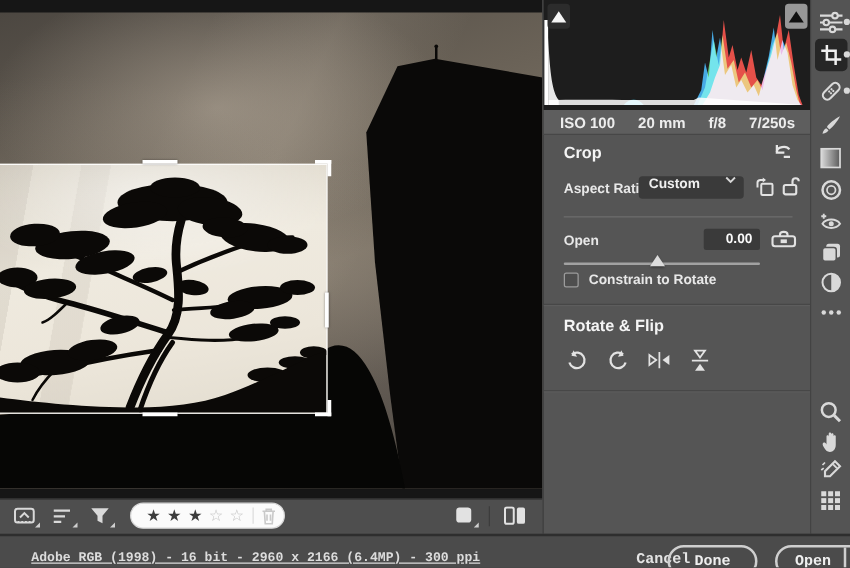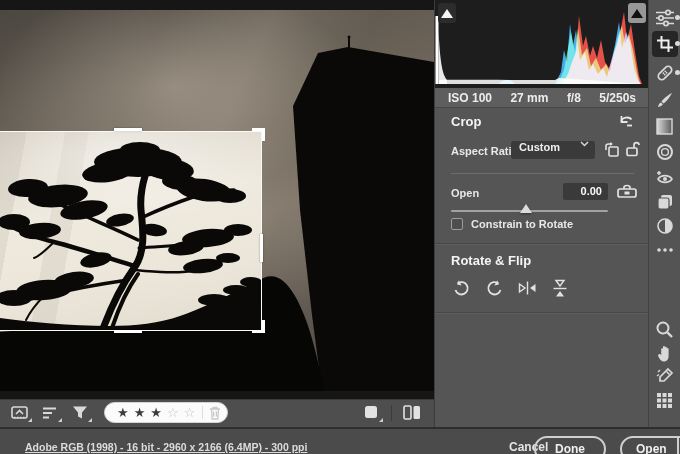--- a/index.html
+++ b/index.html
@@ -106,21 +106,21 @@
     justify-content:center; cursor:pointer; }
   
   #toolstrip { position:absolute; left:648px; top:0; width:32px; height:427px;
     background:#545454; border-left:1px solid #434343; }
   .tool { position:absolute; left:50%; transform:translateX(-50%); width:26px; height:26px;
     display:flex; align-items:center; justify-content:center; cursor:pointer; border-radius:4px; }
   .tool.active { background:#262626; }
   .edge-dot { position:absolute; right:-2px; width:5px; height:5px; border-radius:50%; background:#d9d9d9; }
   
   #footer { position:absolute; left:0; top:427px; width:680px; height:27px;
-    background:#4b4b4b; border-top:2px solid #2e2e2e; }
+    background:#4b4b4b; border-top:2px solid #2e2e2e;font-family:Liberation Mono, monospace; }
   #status-text { position:absolute; left:25px; top:12px; color:#dcdcdc; font-size:10.5px;
     font-weight:700; text-decoration:underline; white-space:nowrap; cursor:pointer; }
   #cancel-btn { position:absolute; left:477px; top:11px; color:#e4e4e4; font-size:12px;
     font-weight:700; cursor:pointer;margin-left:32px; }
   .pill-btn { position:absolute; top:7px; height:26px; border:2px solid #cfcfcf; border-radius:14px;
     color:#efefef; font-size:12px; font-weight:700; display:flex; align-items:center; cursor:pointer; }
   #done-btn { left:534px; width:72px; justify-content:center; }
   #open-btn { left:620px; }
   #open-label-wrap { padding:0 10px 0 14px; }
   #open-chevron { border-left:2px solid #cfcfcf; width:20px; height:100%;
@@ -262,23 +262,23 @@
       <div class="clip-box" id="clip-shadows">
           <div class="tri-up"></div>
         </div>
       <div class="clip-box" id="clip-highlights">
           <div class="tri-up"></div>
         </div>
     </div>
 
     <div id="exif-bar">
       <span>ISO 100</span>
-      <span>27 mm</span>
+      <span>20 mm</span>
       <span>f/8</span>
-      <span>5/250s</span>
+      <span>7/250s</span>
     </div>
 
     <div id="crop-title" class="panel-title">Crop</div>
     <div id="crop-reset">
       <svg class="icon" width="18" height="18" viewBox="0 0 18 18">
         <path d="M4.5,9.5 C4.5,5.5 12,4 14.5,7.5" fill="none" stroke="#e6e6e6" stroke-width="1.8"></path>
         <path d="M4.5,4 V10 H10.5" fill="none" stroke="#e6e6e6" stroke-width="1.8"></path>
         <path d="M10,13.5 H15" stroke="#e6e6e6" stroke-width="1.8"></path>
       </svg>
     </div>

